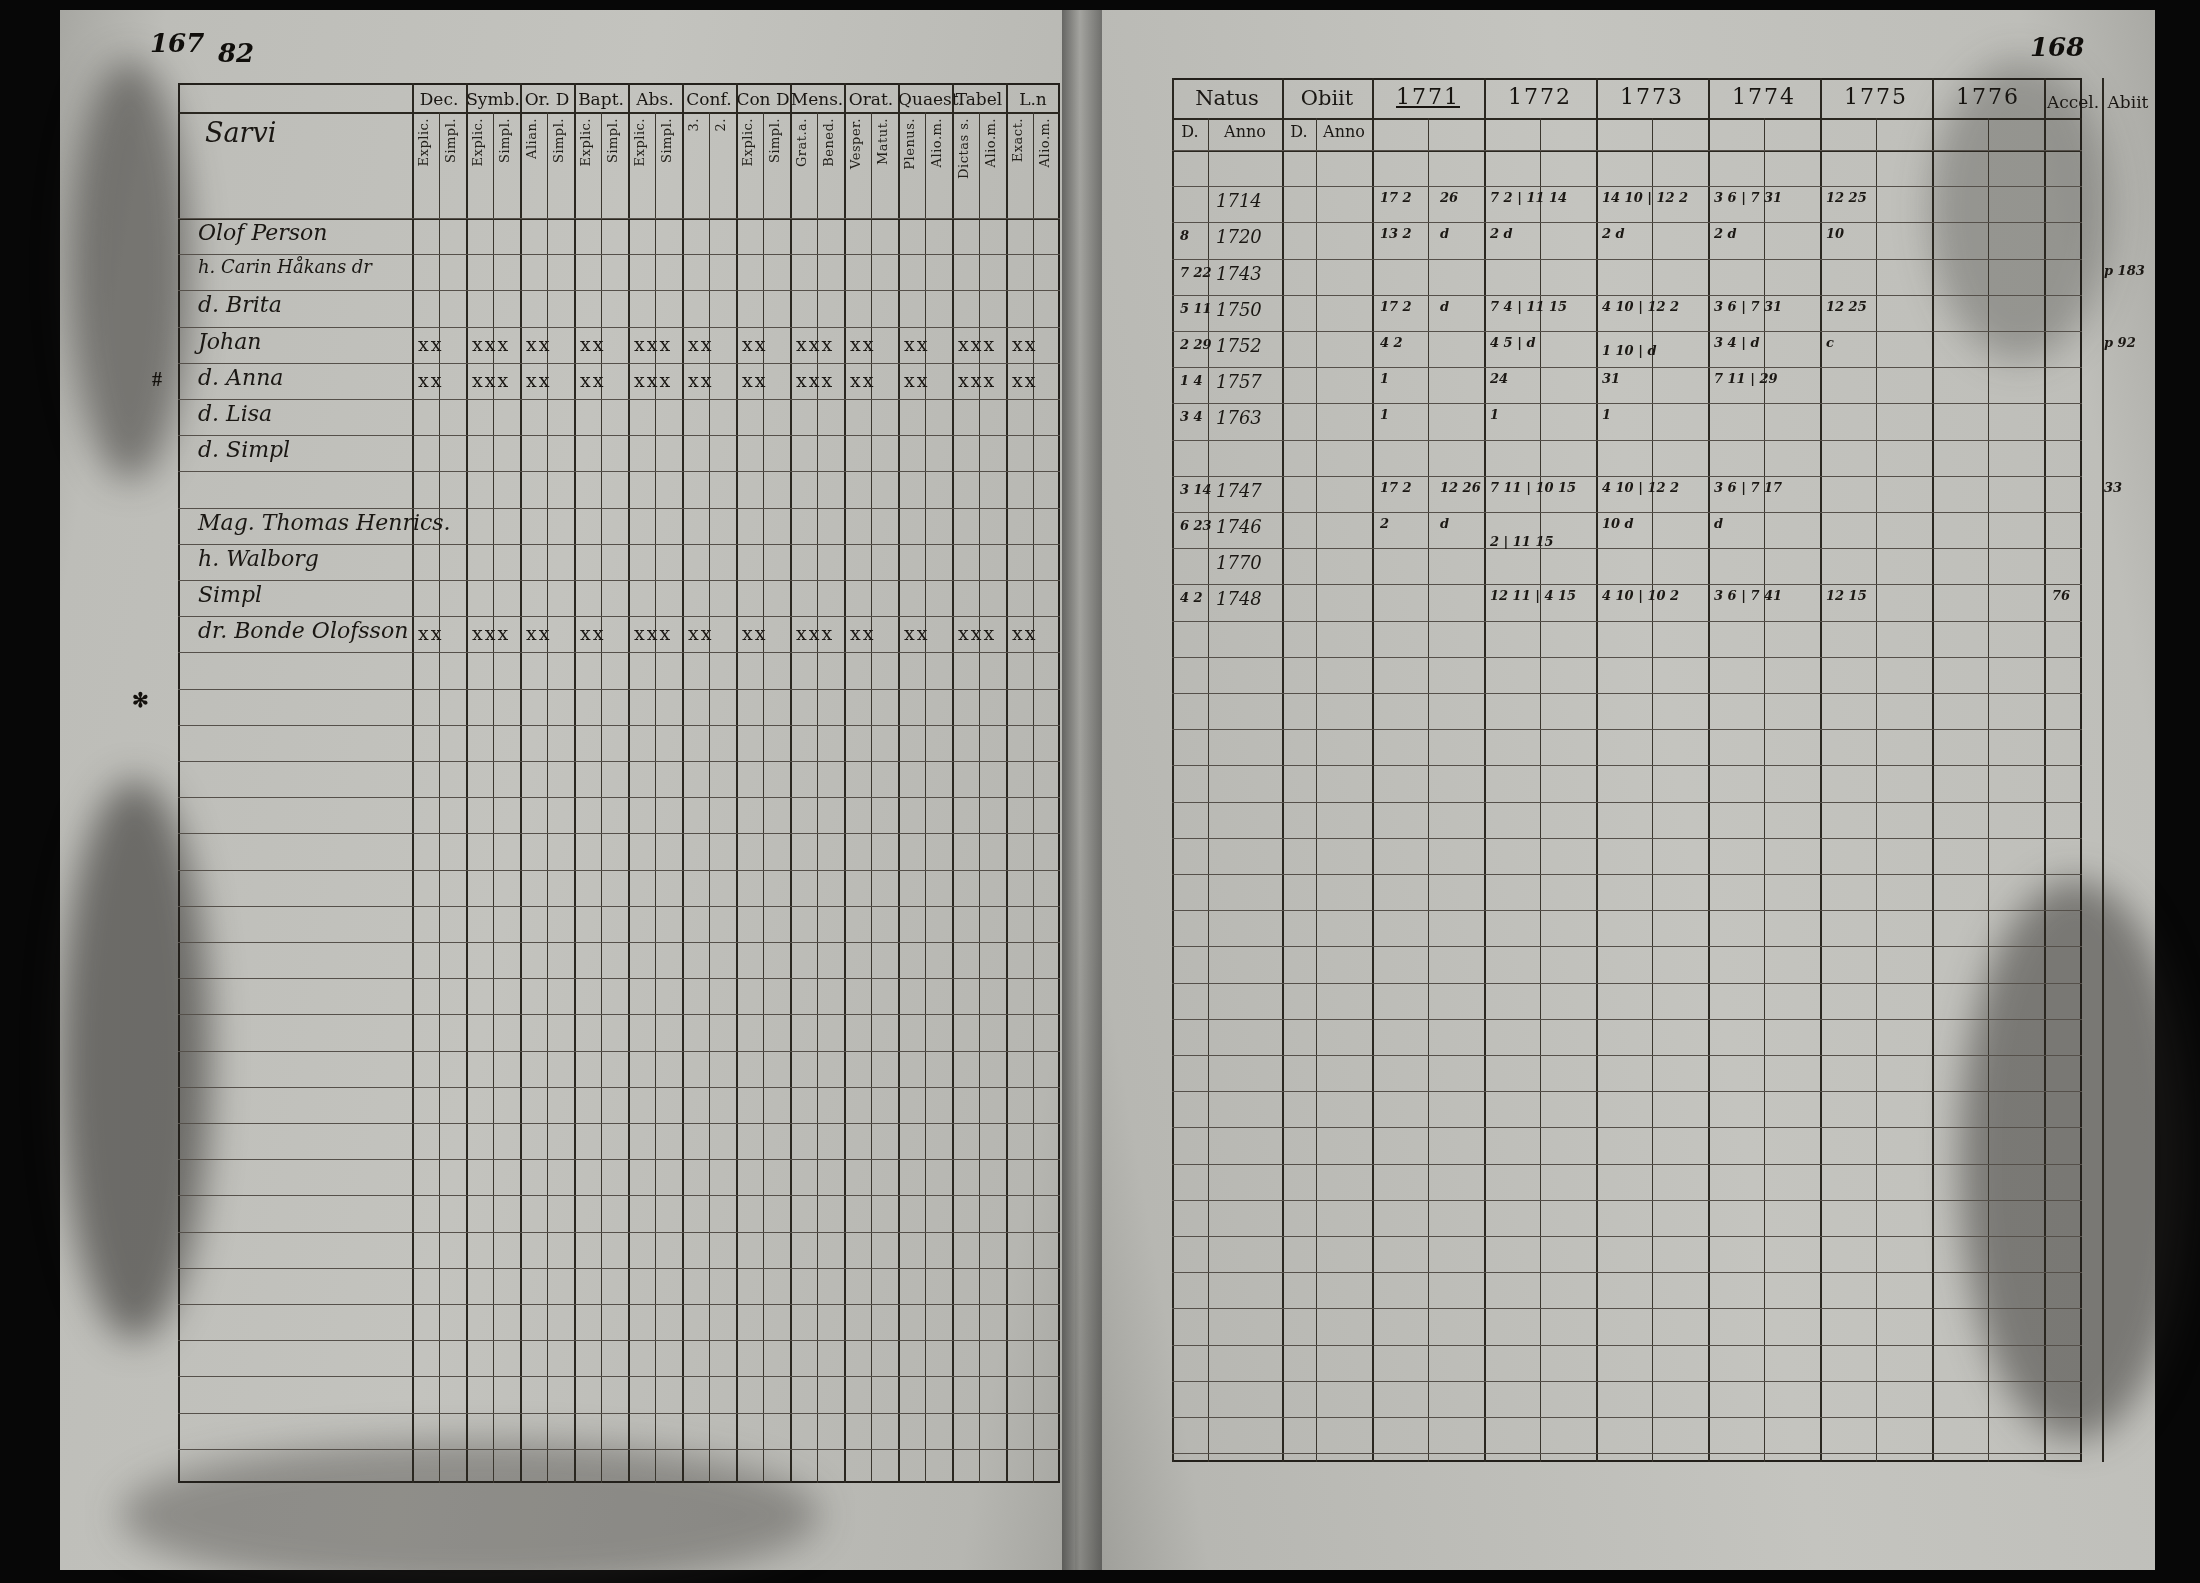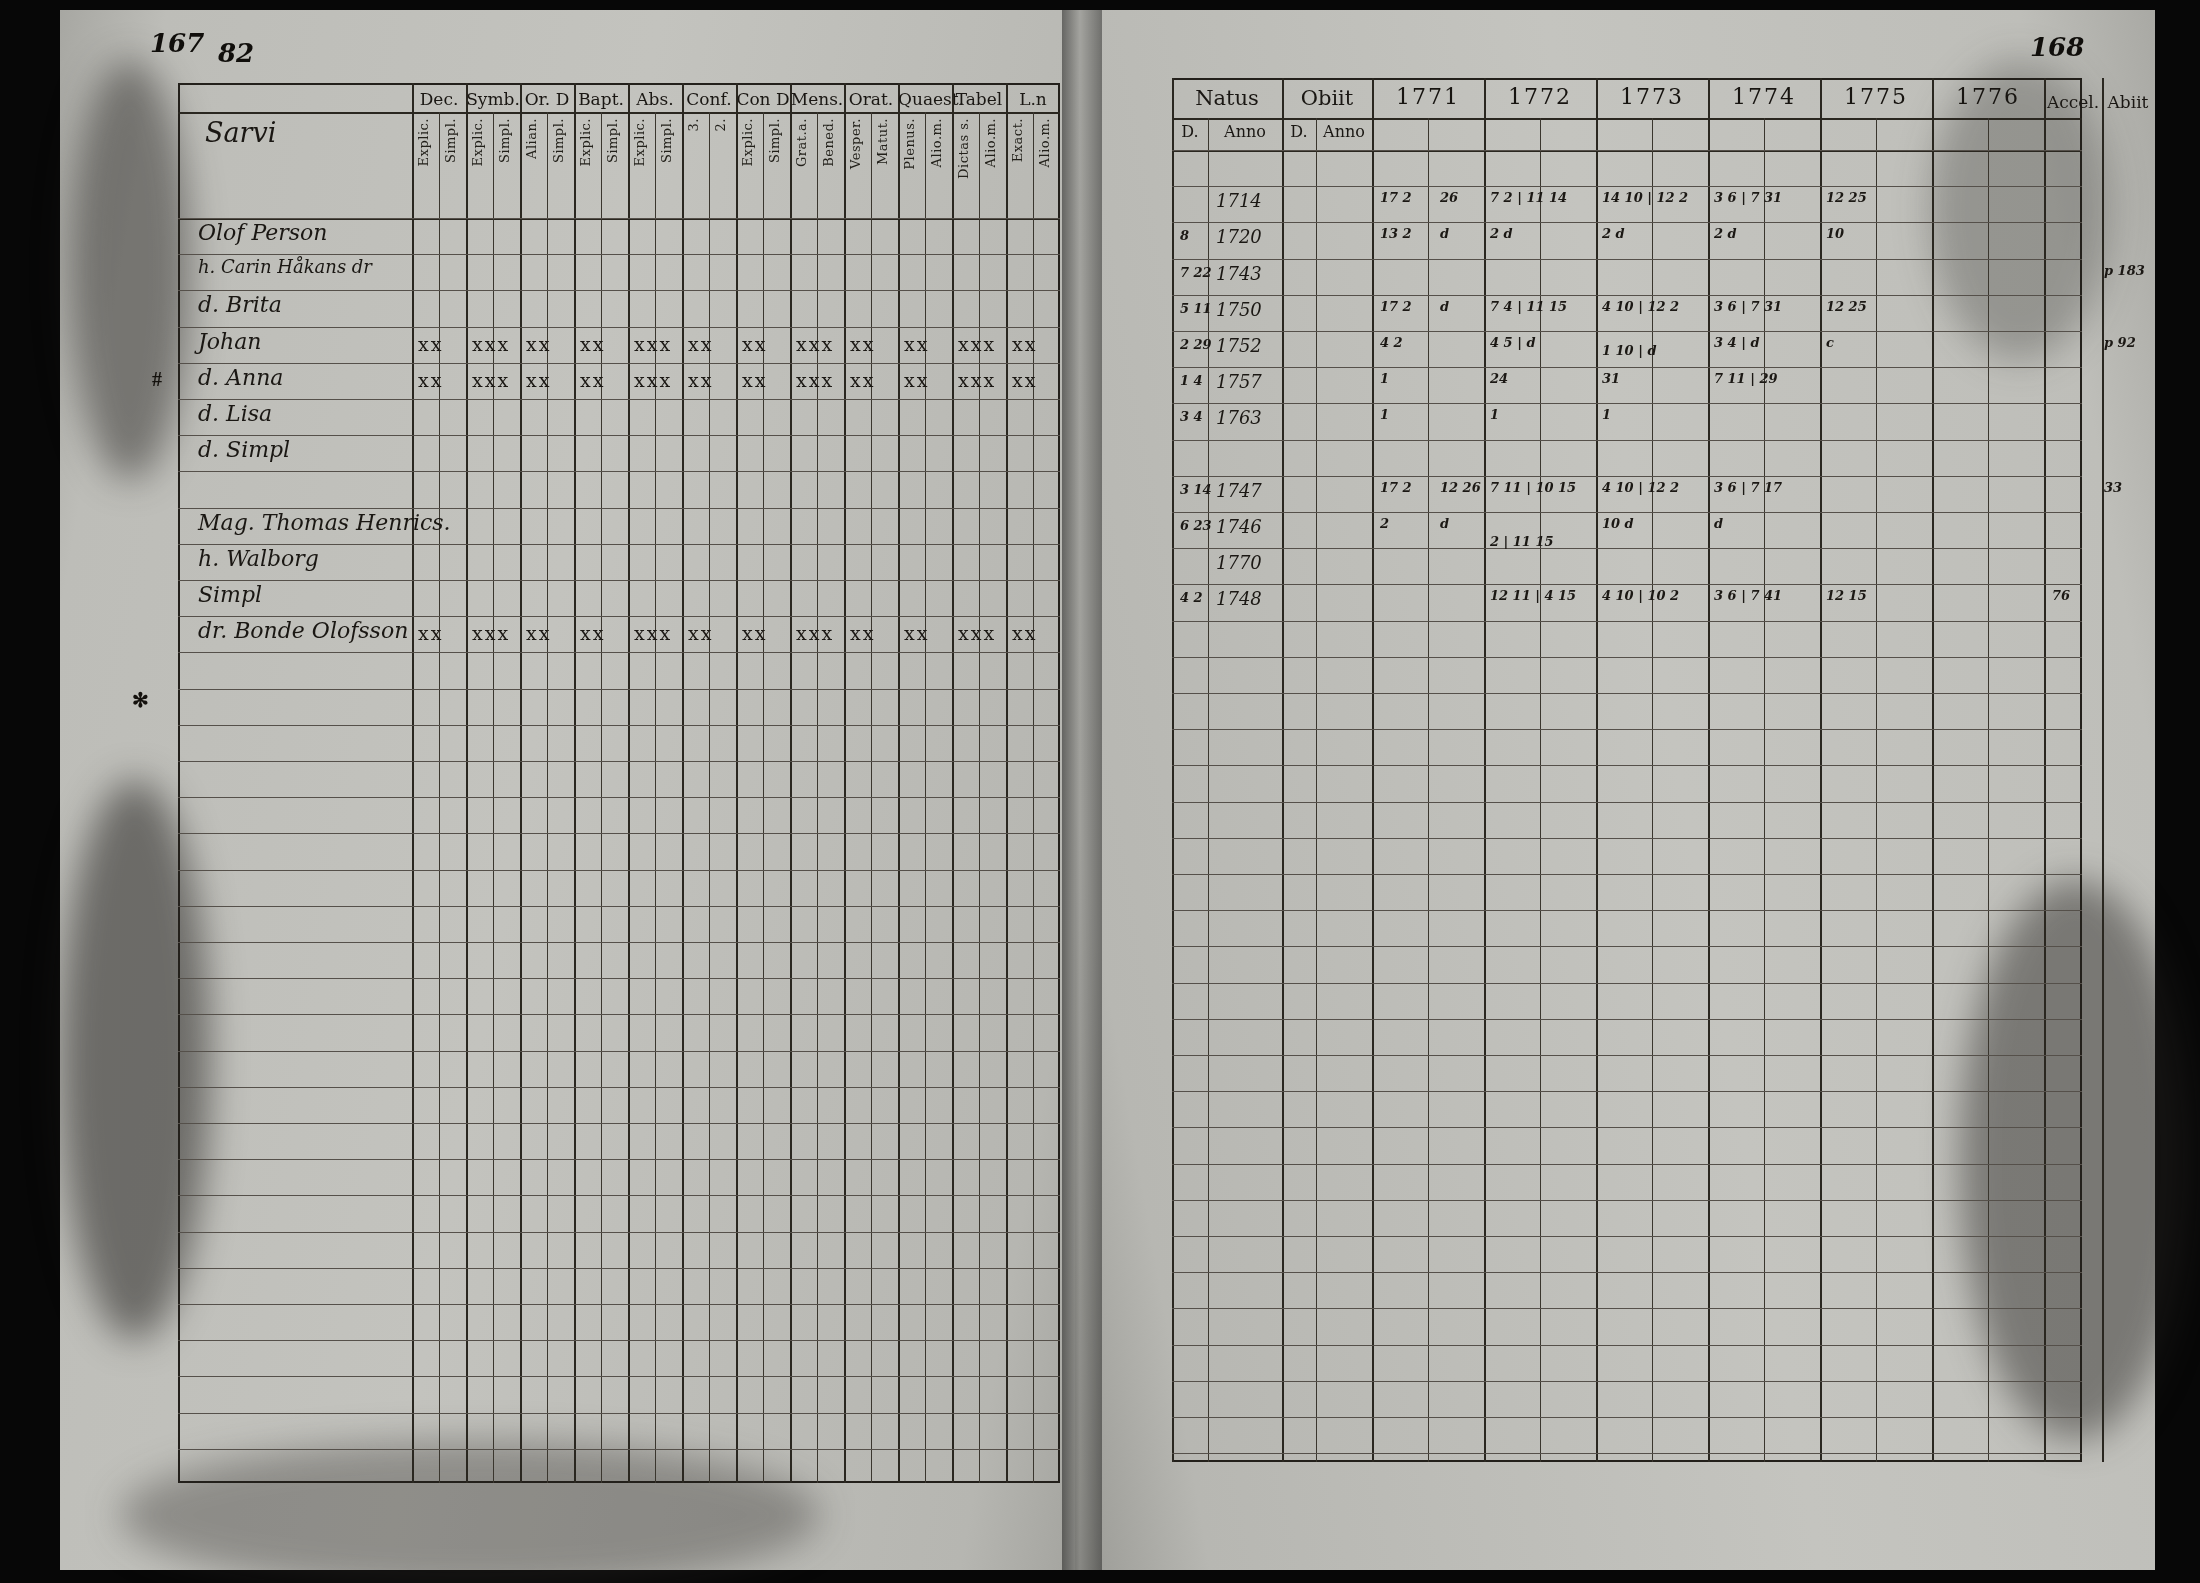--- a/index.html
+++ b/index.html
@@ -240,21 +240,21 @@
       <div class="colhead" style="left: 1172px; top: 86px; width: 110px; font-size: 21px;">Natus</div>
       <div class="vline thin" style="left: 1208px; top: 118px; height: 1344px;"></div>
       <div class="colhead" style="left: 1172px; top: 122px; width: 36px; font-size: 16px;">D.</div>
       <div class="colhead" style="left: 1208px; top: 122px; width: 74px; font-size: 16px;">Anno</div>
       <div class="vline" style="left: 1282px; top: 78px; height: 1384px;"></div>
       <div class="colhead" style="left: 1282px; top: 86px; width: 90px; font-size: 21px;">Obiit</div>
       <div class="vline thin" style="left: 1316px; top: 118px; height: 1344px;"></div>
       <div class="colhead" style="left: 1282px; top: 122px; width: 34px; font-size: 16px;">D.</div>
       <div class="colhead" style="left: 1316px; top: 122px; width: 56px; font-size: 16px;">Anno</div>
       <div class="vline" style="left: 1372px; top: 78px; height: 1384px;"></div>
-      <div class="yearhead" style="left: 1372px; top: 84px; width: 112px;">1771</div>
+      <div class="yearhead" style="left: 1372px; top: 84px; width: 112px; text-decoration: underline;">1771</div>
       <div class="vline thin" style="left: 1428px; top: 118px; height: 1344px;"></div>
       <div class="vline" style="left: 1484px; top: 78px; height: 1384px;"></div>
       <div class="yearhead" style="left: 1484px; top: 84px; width: 112px;">1772</div>
       <div class="vline thin" style="left: 1540px; top: 118px; height: 1344px;"></div>
       <div class="vline" style="left: 1596px; top: 78px; height: 1384px;"></div>
       <div class="yearhead" style="left: 1596px; top: 84px; width: 112px;">1773</div>
       <div class="vline thin" style="left: 1652px; top: 118px; height: 1344px;"></div>
       <div class="vline" style="left: 1708px; top: 78px; height: 1384px;"></div>
       <div class="yearhead" style="left: 1708px; top: 84px; width: 112px;">1774</div>
       <div class="vline thin" style="left: 1764px; top: 118px; height: 1344px;"></div>

